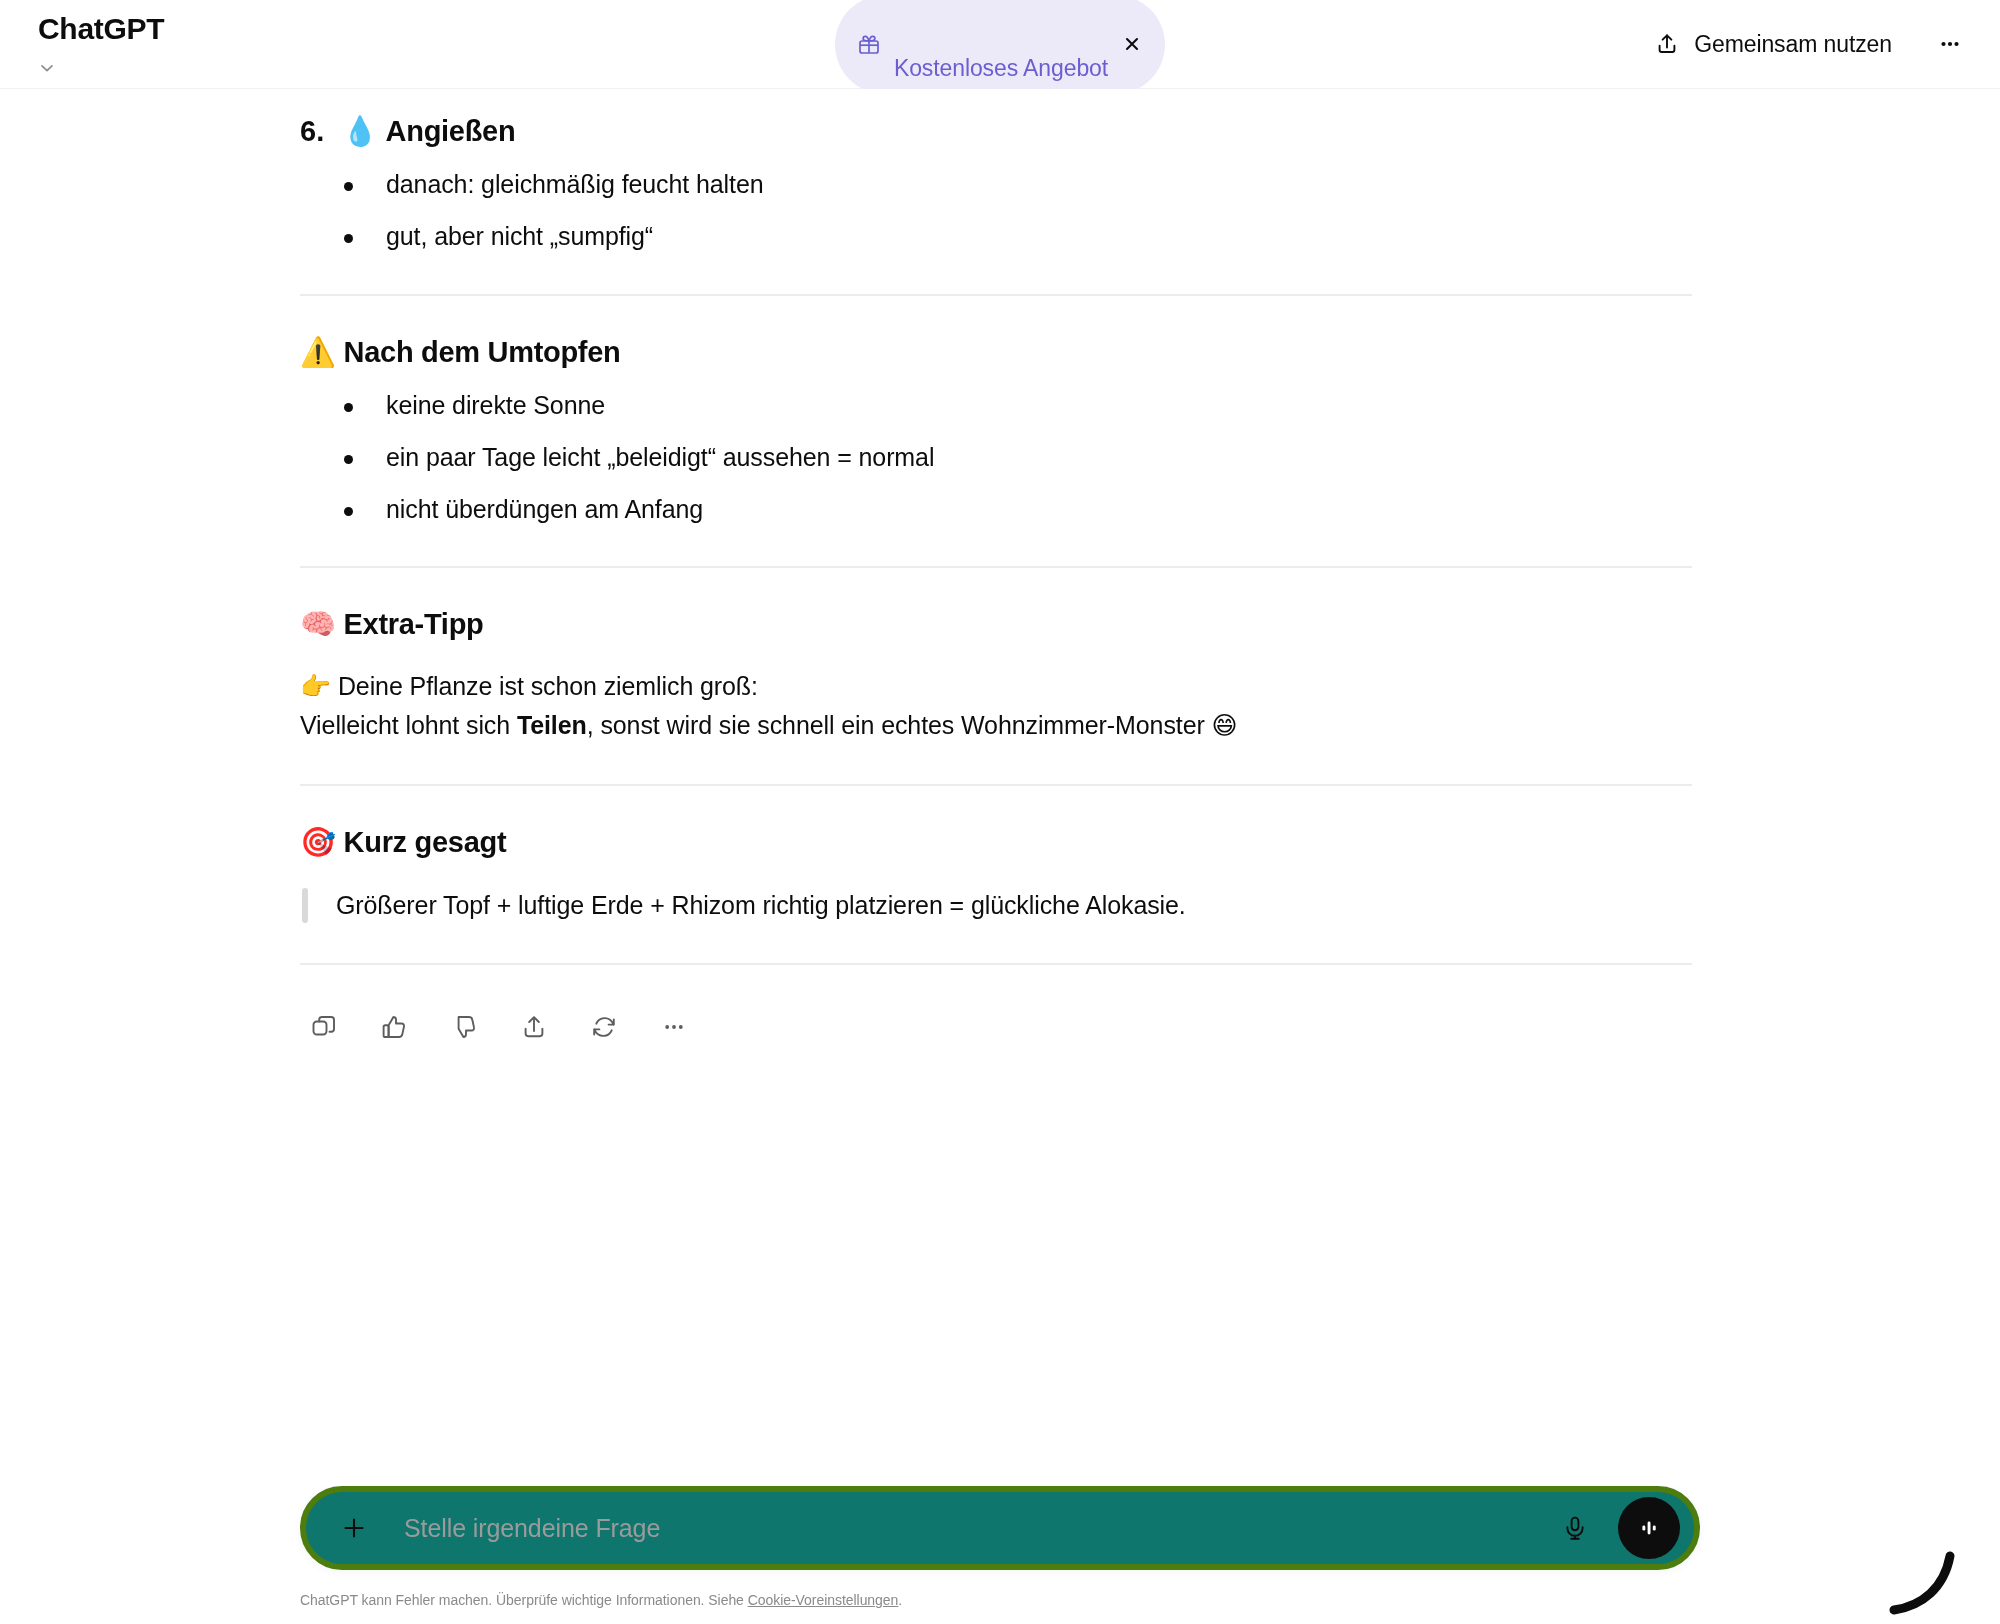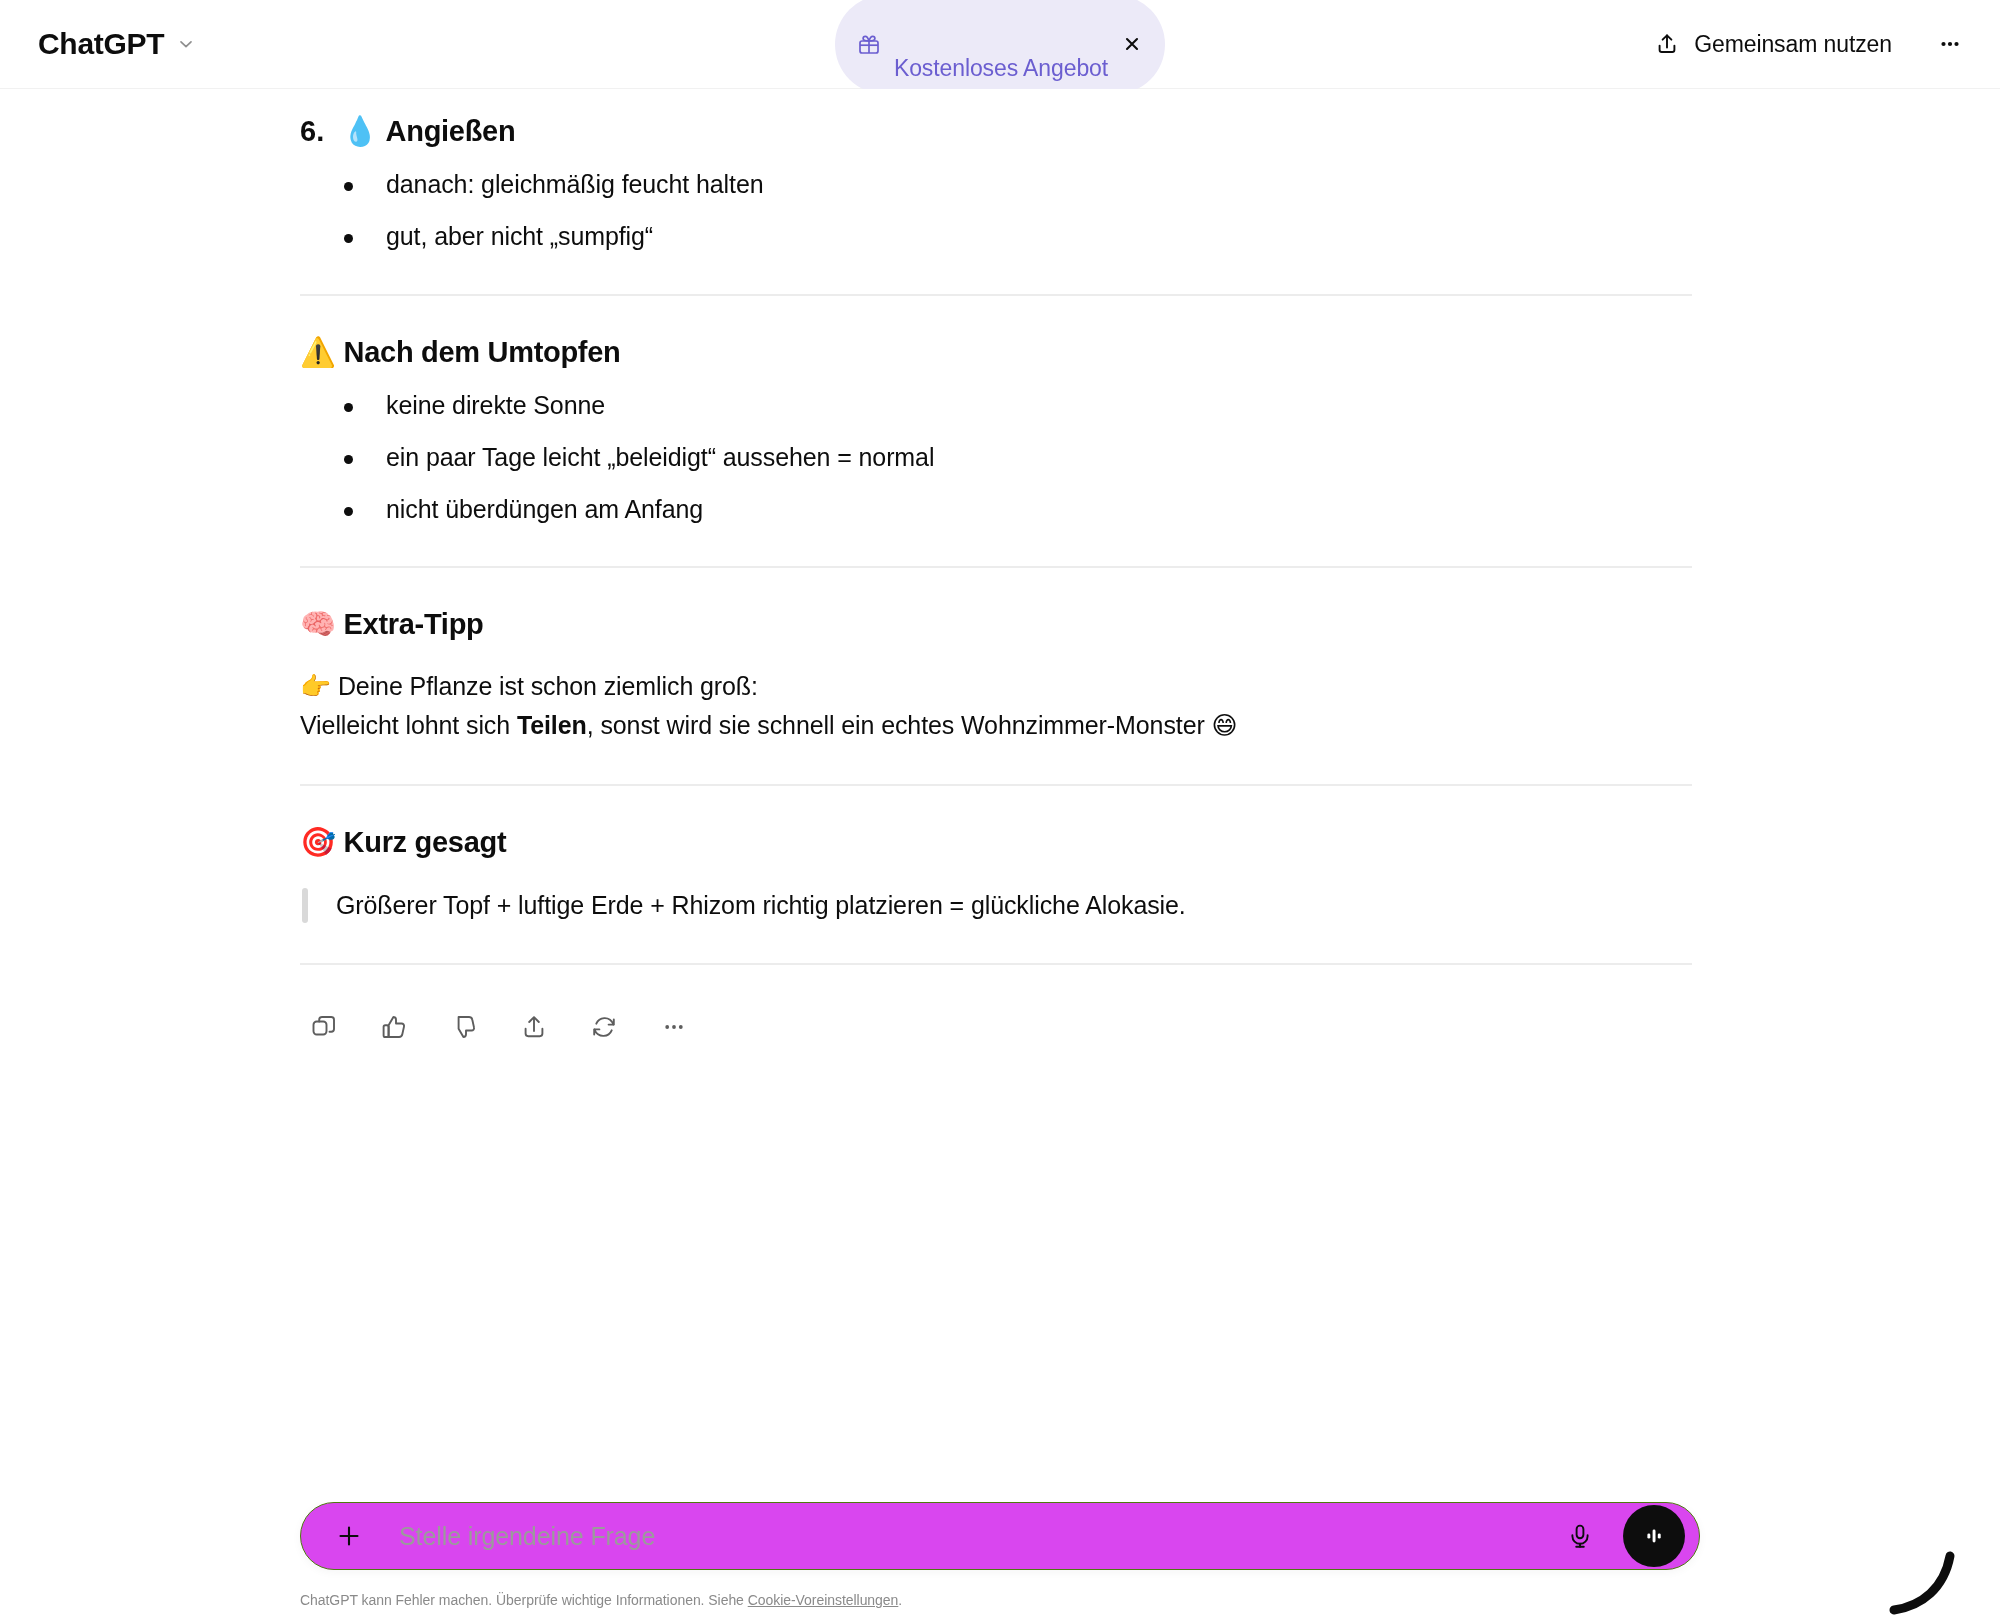--- a/index.html
+++ b/index.html
@@ -34,25 +34,25 @@
     flex: 0 0 89px;
     display: flex;
     align-items: center;
     padding: 0 30px 0 34px;
     background: #ffffff;
     border-bottom: 1px solid #f1f1f1;
   }
 
   .brand {
     display: flex;
-    align-items: center;
     gap: 13px;
     padding: 6px 10px 6px 4px;
     border-radius: 10px;
     cursor: pointer;
+    flex-direction: column;
   }
   .brand-title {
     font-size: 30px;
     font-weight: 700;
     letter-spacing: -0.3px;
     color: #0d0d0d;
     white-space: nowrap;
   }
   .chevron-down {
     width: 18px; height: 18px;
@@ -273,24 +273,24 @@
     flex: 0 0 auto;
     padding: 0 0 16px 0;
     background: #ffffff;
   }
   .composer-wrap {
     width: 1400px;
     margin: 0 auto;
     padding: 0 0 0 0;
   }
   .composer {
-    height: 68px;
+    height: 84px;
     border-radius: 999px;
-    background: #d946ef;
-    border: 1px solid #4d7c0f;
+    background: #0f766e;
+    border: 6px solid #4d7c0f;
     box-shadow: 0 2px 10px rgba(0,0,0,0.045);
     display: flex;
     align-items: center;
     padding: 0 14px 0 22px;
     gap: 10px;
   }
   .plus-btn {
     width: 52px; height: 52px;
     flex: 0 0 52px;
     border-radius: 50%;

